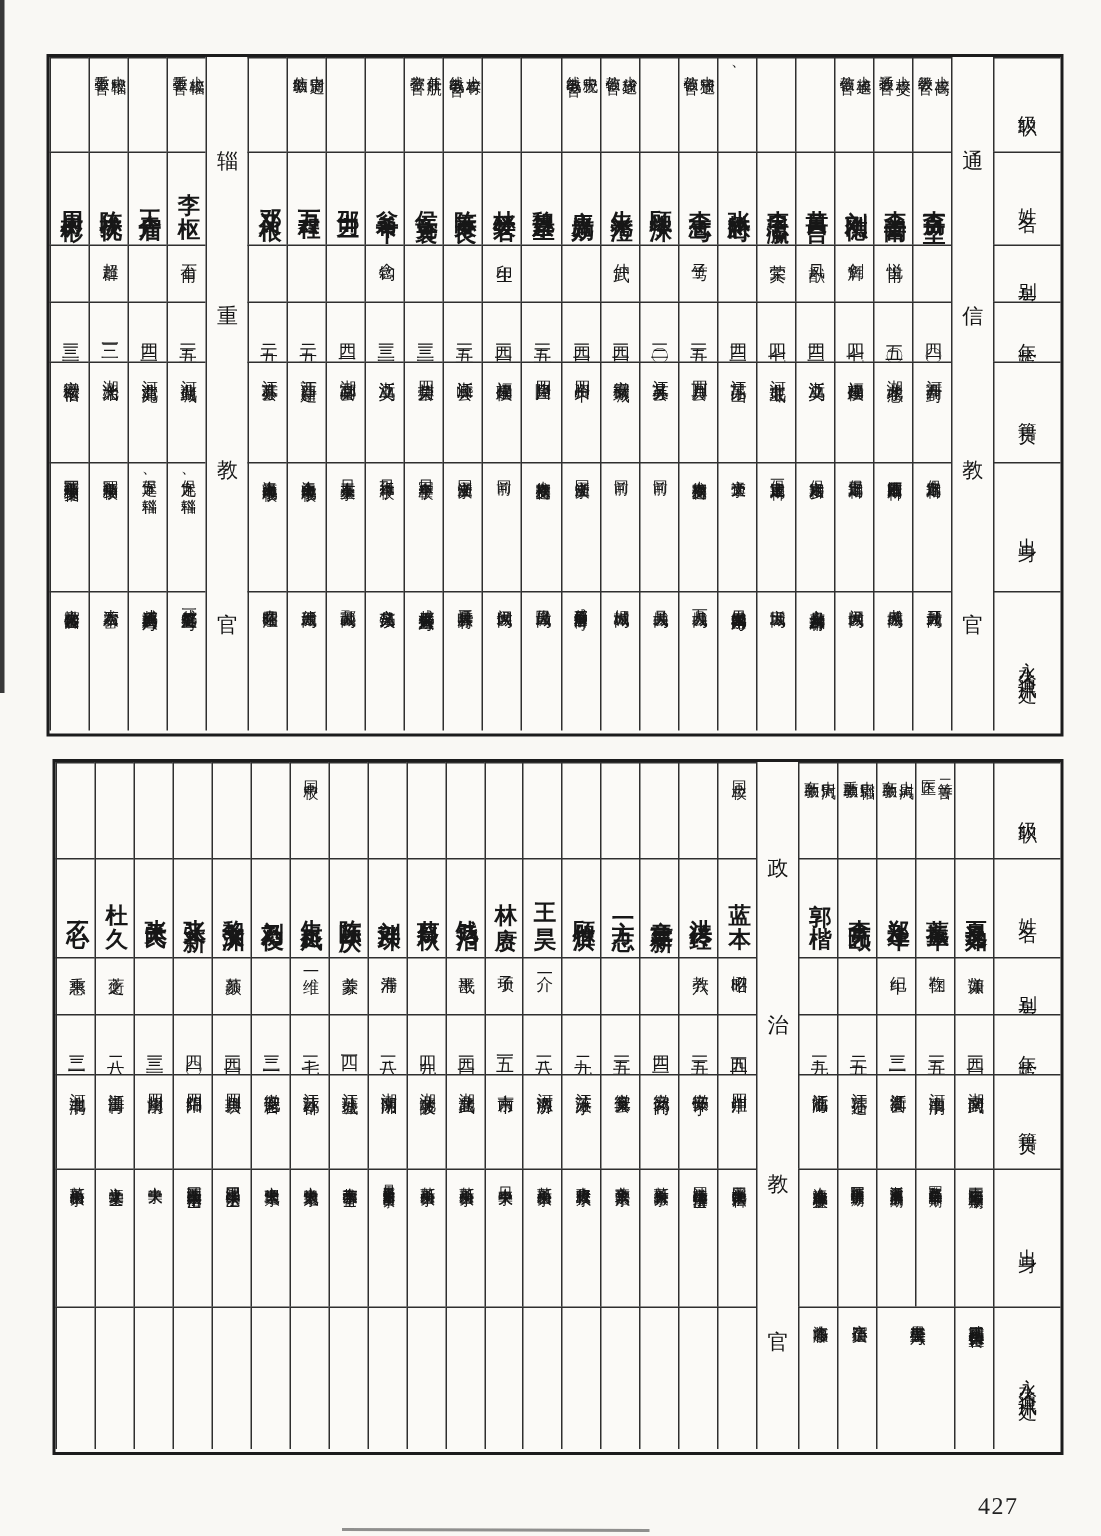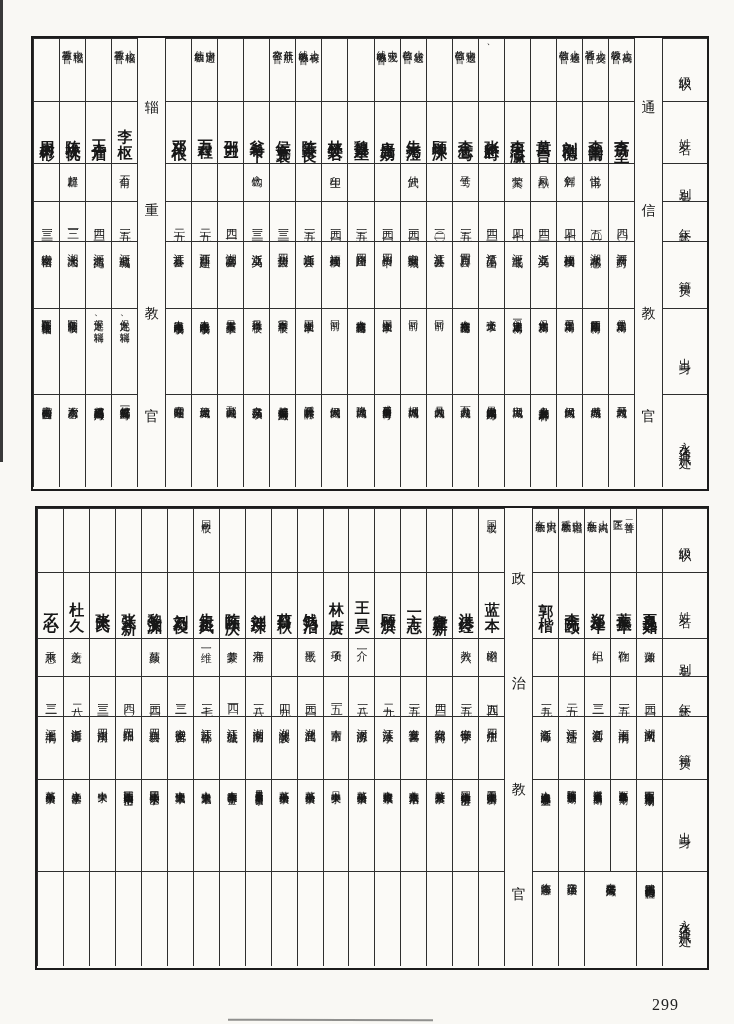--- a/index.html
+++ b/index.html
@@ -1051,14 +1051,14 @@
       <div class="cell header-cell" style="grid-area: 5 / 25;">
         <span class="vtext">籍贯</span>
       </div>
       <div class="cell header-cell" style="grid-area: 6 / 25;">
         <span class="vtext">出身</span>
       </div>
       <div class="cell header-cell" style="grid-area: 7 / 25;">
         <span class="vtext">永久通讯处</span>
       </div>
     </div>
-  <div id="page-number">299</div>
+  <div id="page-number">427</div>
 </div>
 
 </body></html>

